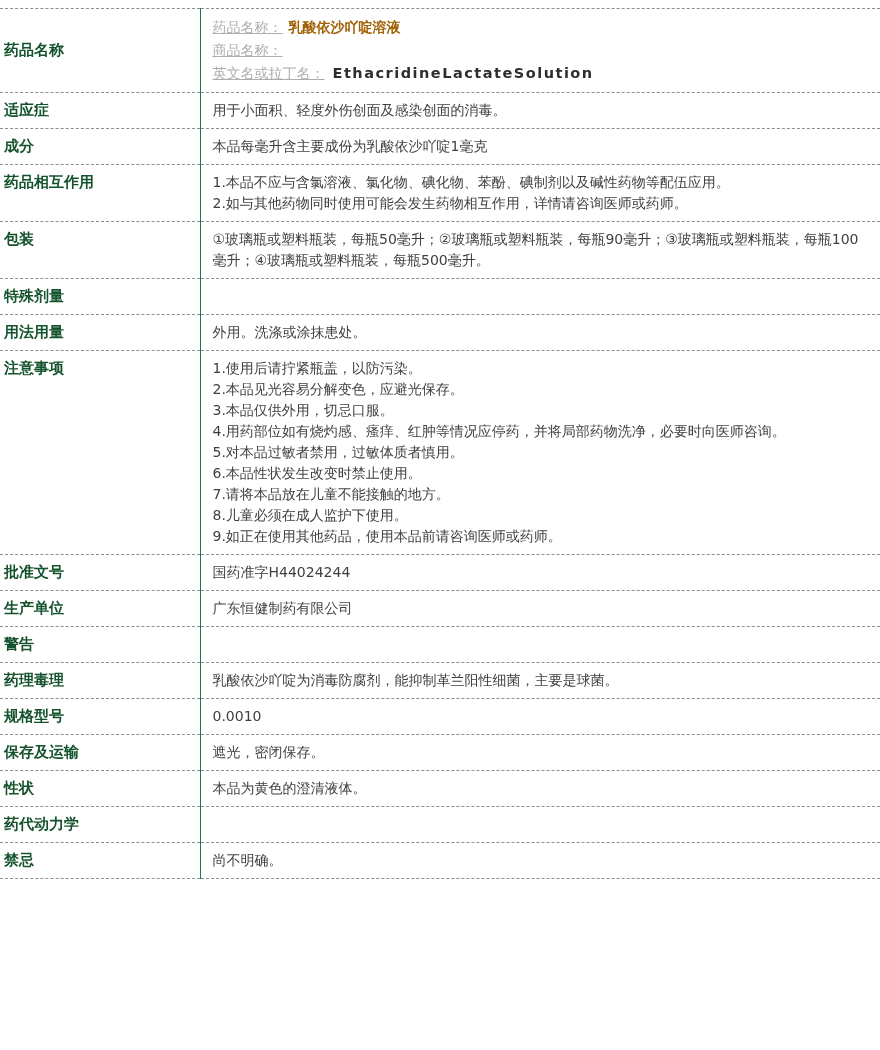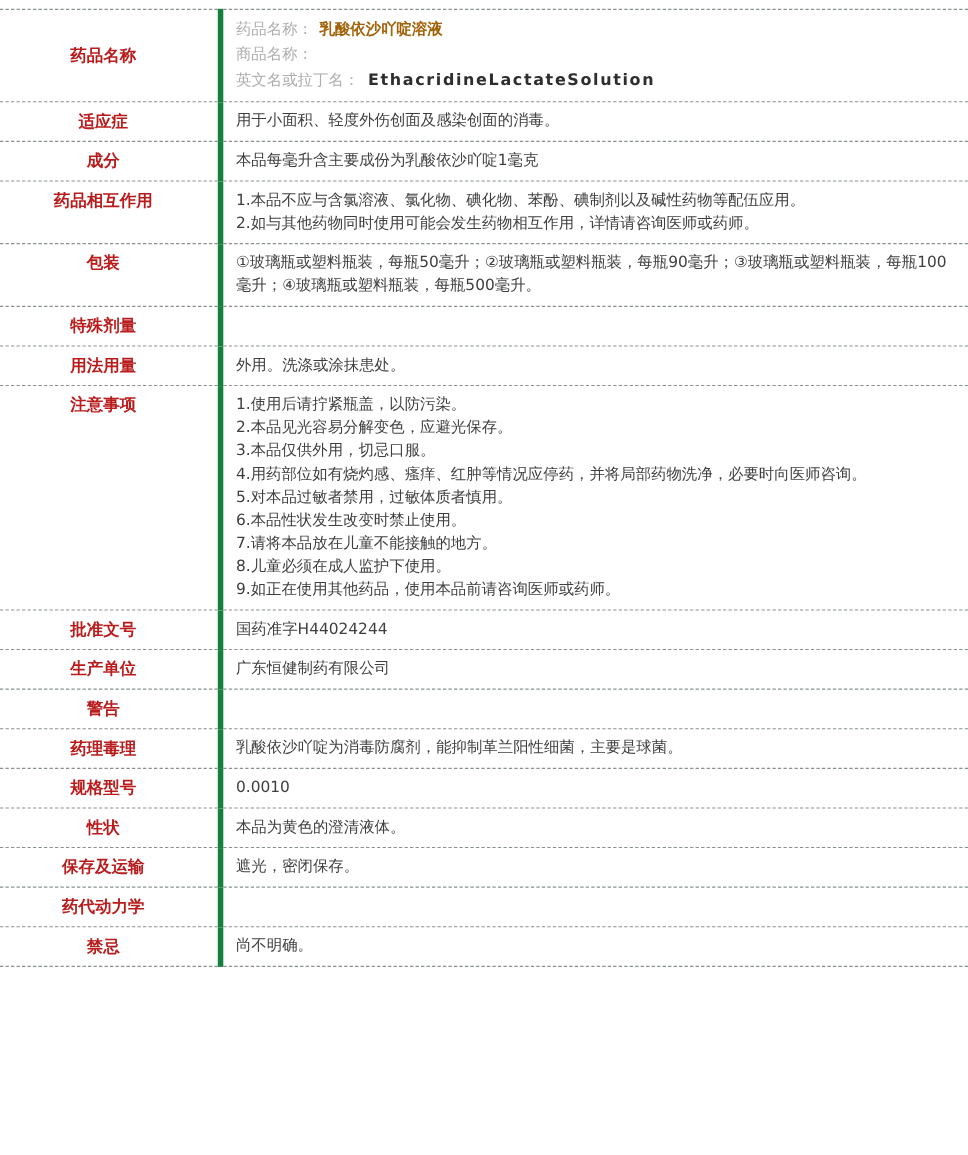--- a/index.html
+++ b/index.html
@@ -13,40 +13,40 @@
   .page { width: 880px; padding-top: 8px; }
   table.drug-table {
     width: 880px;
     border-collapse: collapse;
     table-layout: fixed;
   }
   tr.first-row th, tr.first-row td { border-top: 1px dashed #879191; }
   th.row-label, td.row-value { border-bottom: 1px dashed #879191; }
   th.row-label {
     width: 200px;
-    border-right: 5px solid #15803d;
-    text-align: center;
+    border-right: 1px solid #15803d;
+    text-align: left;
     vertical-align: top;
     padding: 8px 14px 8px 4px;
     font-size: 15px;
     font-weight: bold;
-    color: #b91c1c;
+    color: #14532d;
     line-height: 19px;
   }
   tr.first-row th.row-label { vertical-align: middle; }
   td.row-value {
     vertical-align: top;
     padding: 7px 16px 7px 12px;
     font-size: 14px;
     color: #3f3f3f;
     line-height: 21px;
   }
   .val-line { line-height: 21px; }
   .name-line { line-height: 23px; }
-  .name-key { color: #adadad; }
+  .name-key { color: #adadad; text-decoration: underline; }
   .name-val { color: #a16207; font-weight: bold; padding-left: 6px; }
   .name-val.latin {
     font-weight: bold;
     color: #2e2e2e;
     letter-spacing: 1.5px;
     font-size: 14.5px;
     padding-left: 8px;
   }
 </style>
 </head>
@@ -134,29 +134,29 @@
             <div class="val-line">乳酸依沙吖啶为消毒防腐剂，能抑制革兰阳性细菌，主要是球菌。</div>
           </td>
         </tr>
         <tr>
           <th class="row-label">规格型号</th>
           <td class="row-value">
             <div class="val-line">0.0010</div>
           </td>
         </tr>
         <tr>
+          <th class="row-label">保存及运输</th>
+          <td class="row-value">
+            <div class="val-line">遮光，密闭保存。</div>
+          </td>
+        </tr>
+        <tr>
           <th class="row-label">性状</th>
           <td class="row-value">
             <div class="val-line">本品为黄色的澄清液体。</div>
-          </td>
-        </tr>
-        <tr>
-          <th class="row-label">保存及运输</th>
-          <td class="row-value">
-            <div class="val-line">遮光，密闭保存。</div>
           </td>
         </tr>
         <tr>
           <th class="row-label">药代动力学</th>
           <td class="row-value"></td>
         </tr>
         <tr>
           <th class="row-label">禁忌</th>
           <td class="row-value">
             <div class="val-line">尚不明确。</div>

